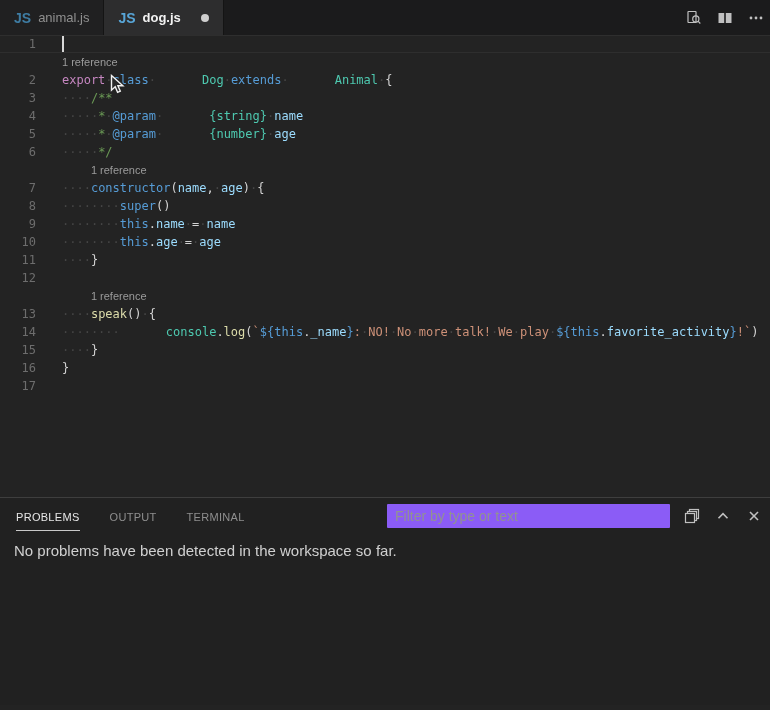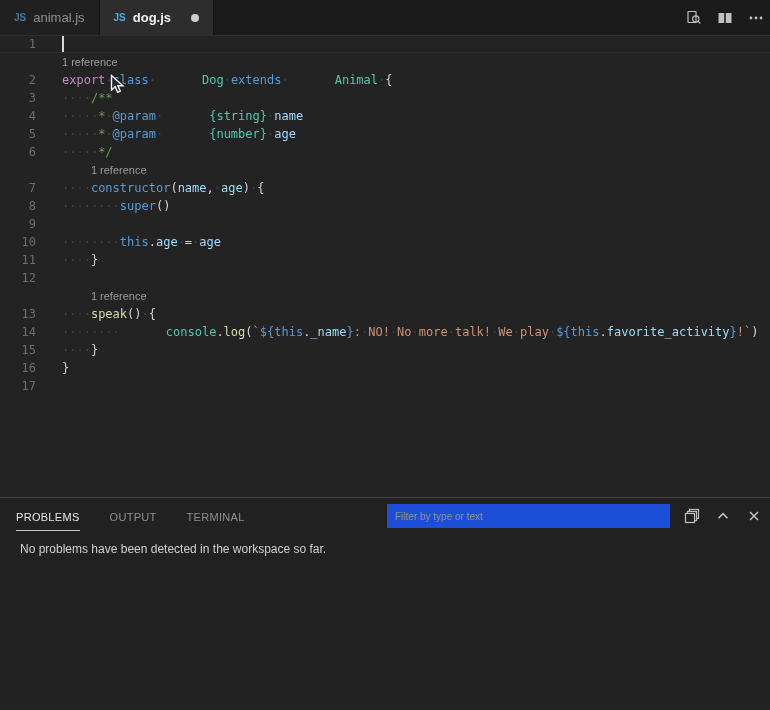--- a/index.html
+++ b/index.html
@@ -7,21 +7,21 @@
   body { background:#232323; font-family:"Liberation Sans",sans-serif; }
   .app { position:relative; width:770px; height:710px; }
 
   
   .tab-bar { height:35px; background:#1b1b1c; display:flex; align-items:stretch; }
   .tab { display:flex; align-items:center; padding:0 14px; background:#202021;
          border-right:1px solid #141414; cursor:pointer; }
   .tab-label { font-size:13px; color:#8f8f8f; margin-left:7px; }
   .tab.active { background:#2d2d2e; }
   .tab.active .tab-label { color:#f2f2f2; font-weight:600; }
-  .js-badge { font-size:10px; font-weight:700; color:var(--c-js_icon_dim,#3e7ca3); font-style:normal; }
+  .js-badge { font-size:14px; font-weight:700; color:var(--c-js_icon_dim,#3e7ca3); font-style:normal; }
   .tab.active .js-badge { color:var(--c-js_icon,#58a6d8); }
   .dirty-dot { width:8px; height:8px; border-radius:50%; background:#cfcfcf; margin-left:20px; }
   .tab-actions { margin-left:auto; display:flex; align-items:center; gap:15px; padding-right:6px; }
   .icon-btn { width:16px; height:16px; display:block; cursor:pointer; }
   .icon-btn svg { display:block; }
 
   
   .editor { position:relative; height:462px; background:#232323; overflow:hidden; }
   .row { display:flex; width:100%; height:18px; }
   .ln { flex:none; width:36px; text-align:right; color:#6d6d6d;
@@ -44,26 +44,26 @@
   .tk-cmt  { color:var(--c-cmt,#6a9955); }
   .tk-dockw{ color:var(--c-dockw,#569cd6);text-align:right; }
   .mouse-pointer { position:absolute; left:110px; top:39px; pointer-events:none; }
 
   
   .panel { height:208px; background:#212121; border-top:1px solid #3e3e3e; }
   .panel-header { display:flex; align-items:center; height:36px; padding:0 8px 0 16px; }
   .ptab { font-size:11px; letter-spacing:.3px; color:#8f8f8f; margin-right:30px;
           padding:9px 0 7px; cursor:pointer; border-bottom:1px solid transparent; }
   .ptab.active { color:#e7e7e7; border-bottom:1px solid #c9c9c9; }
-  .filter { margin-left:auto; margin-right:14px; width:283px; height:24px; background:#1d4ed8;
-            border:none; border-radius:1px; color:#dddddd; font-size:10px; padding:0 8px;
+  .filter { margin-left:auto; margin-right:14px; width:283px; height:24px; background:#8b5cf6;
+            border:none; border-radius:1px; color:#dddddd; font-size:14px; padding:0 8px;
             outline:none; font-family:"Liberation Sans",sans-serif; }
   .filter::placeholder { color:#929292; }
   .panel-actions { display:flex; align-items:center; gap:15px; }
-  .panel-message { font-size:12px; color:#d0d0d0; margin:8px 0 0 20px; }
+  .panel-message { font-size:15px; color:#d0d0d0; margin:8px 0 0 14px; }
 </style>
 </head>
 <body>
 
 <div class="app">
 
   <div class="tab-bar">
     <div class="tab">
       <span class="js-badge">JS</span>
       <span class="tab-label">animal.js</span>
@@ -134,20 +134,21 @@
         <div class="row code-row">
           <span class="ln">7</span>
           <span class="code"><span class="tk-ws">····</span><span class="tk-kw">constructor</span><span class="tk-pun">(</span><span class="tk-var">name</span><span class="tk-pun">,</span><span class="tk-ws">·</span><span class="tk-var">age</span><span class="tk-pun">)</span><span class="tk-ws">·</span><span class="tk-pun">{</span></span>
         </div>
         <div class="row code-row">
           <span class="ln">8</span>
           <span class="code"><span class="tk-ws">········</span><span class="tk-kw">super</span><span class="tk-pun">()</span></span>
         </div>
         <div class="row code-row">
           <span class="ln">9</span>
+          <span class="code"><span class="tk-ws">········</span><span class="tk-kw">this</span><span class="tk-pun">.</span><span class="tk-var">name</span><span class="tk-ws">·</span><span class="tk-pun">=</span><span class="tk-ws">·</span><span class="tk-var">name</span></span>
         </div>
         <div class="row code-row">
           <span class="ln">10</span>
           <span class="code"><span class="tk-ws">········</span><span class="tk-kw">this</span><span class="tk-pun">.</span><span class="tk-var">age</span><span class="tk-ws">·</span><span class="tk-pun">=</span><span class="tk-ws">·</span><span class="tk-var">age</span></span>
         </div>
         <div class="row code-row">
           <span class="ln">11</span>
           <span class="code"><span class="tk-ws">····</span><span class="tk-pun">}</span></span>
         </div>
         <div class="row code-row">

